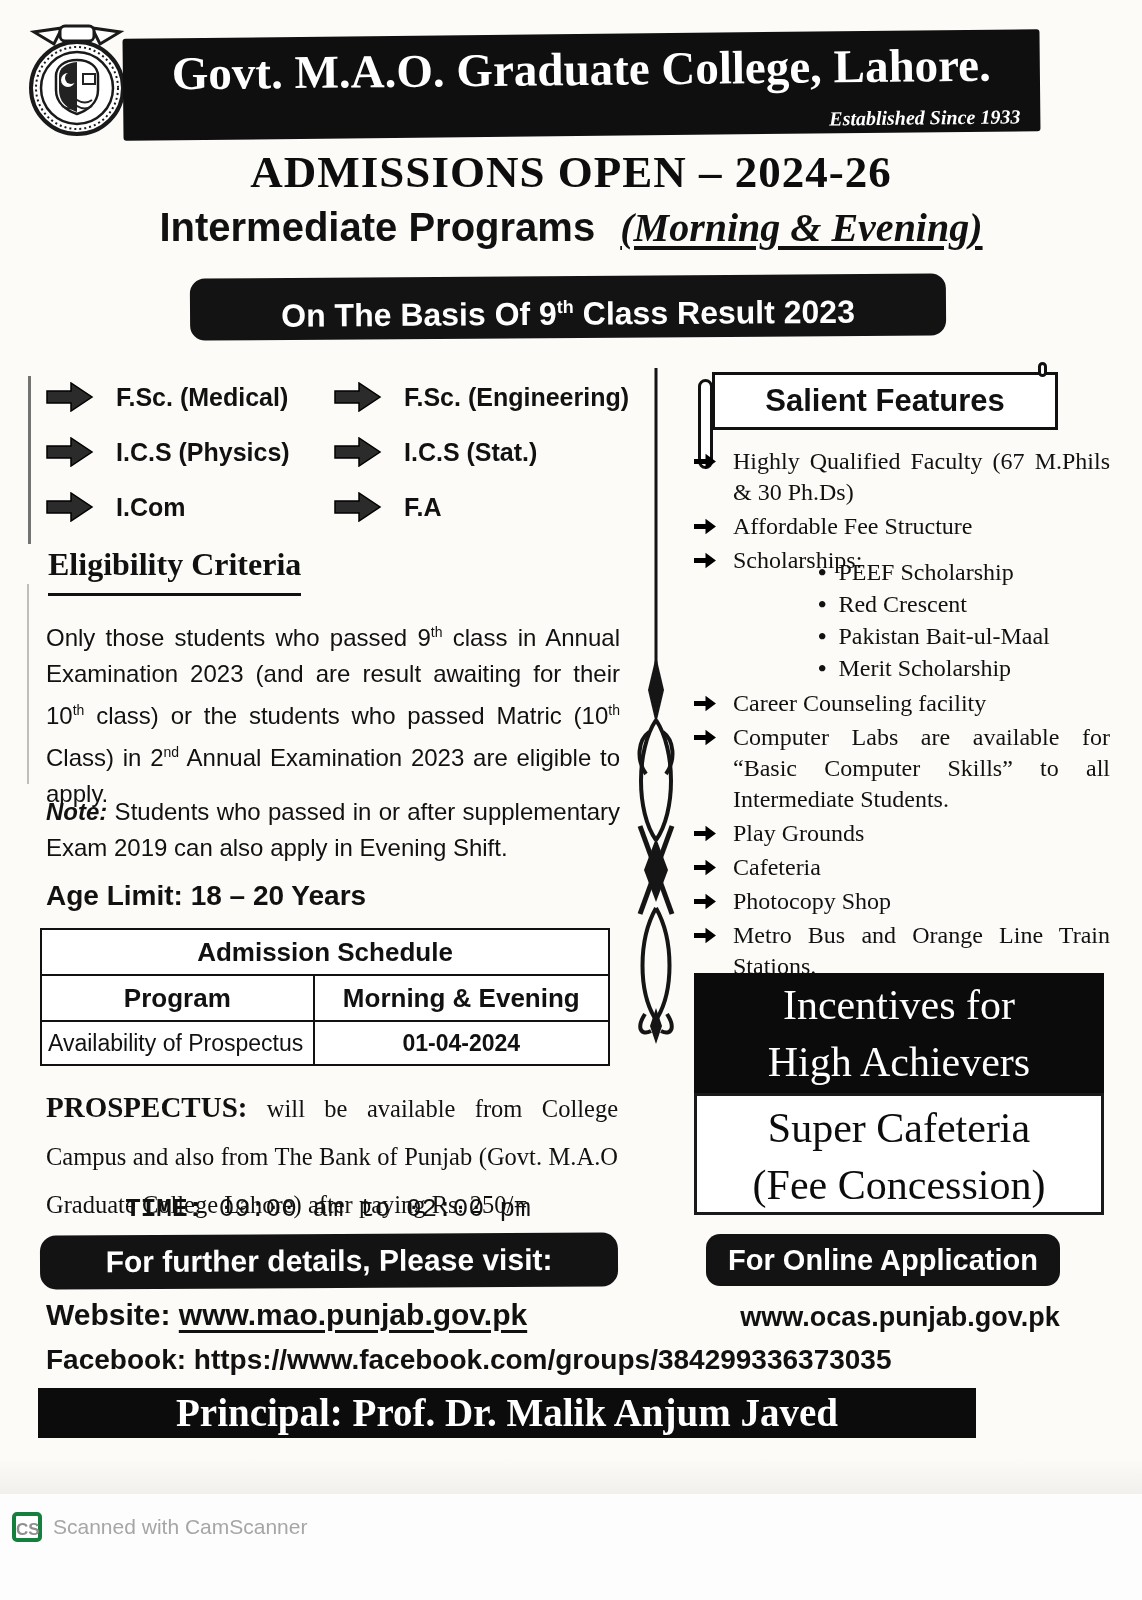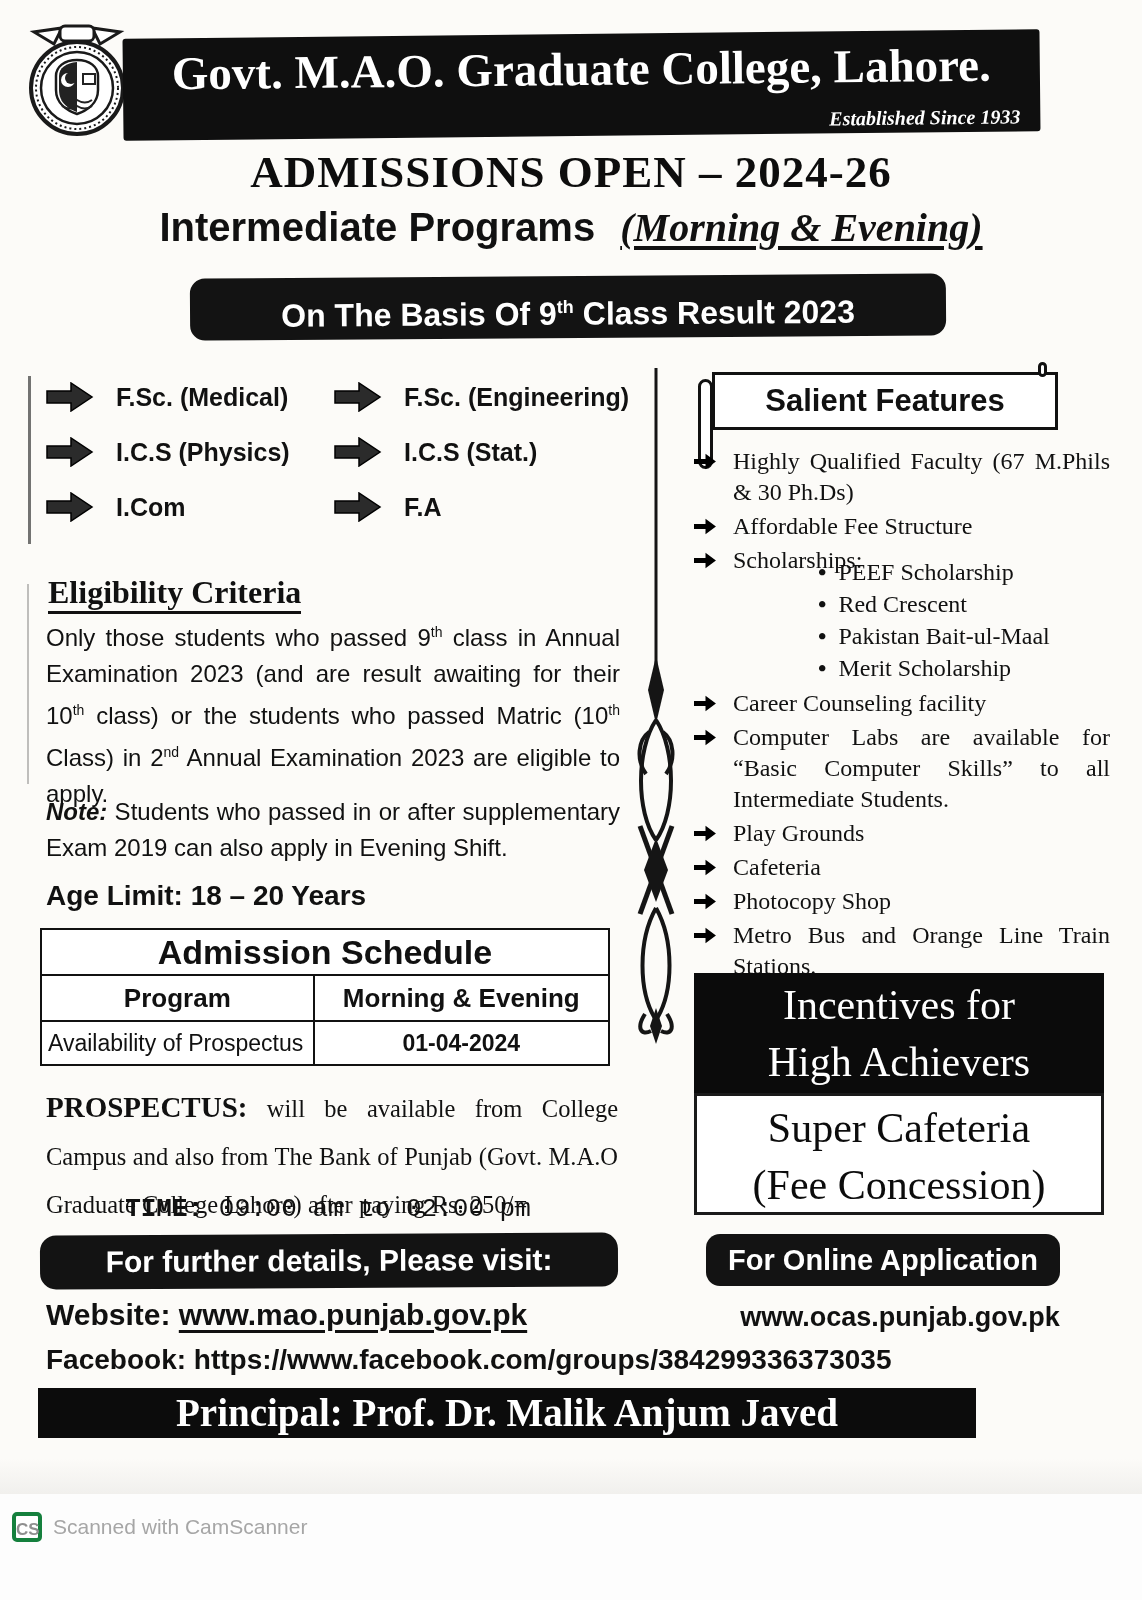--- a/index.html
+++ b/index.html
@@ -28,31 +28,31 @@
   .basis-banner sup{font-size:18px;}
 
   
   .programs-grid{position:absolute;left:46px;top:378px;width:590px;display:grid;
                  grid-template-columns:288px 300px;row-gap:17px;}
   .program-item{display:flex;align-items:center;gap:22px;height:38px;}
   .program-item .label{font-weight:bold;font-size:25px;}
 
   
   .elig-heading{position:absolute;left:48px;top:546px;font-family:"Liberation Serif",serif;
-                font-weight:bold;font-size:32px;border-bottom:3px solid #111;padding-bottom:0;margin-top:28px;}
+                font-weight:bold;font-size:32px;border-bottom:3px solid #111;padding-bottom:10px;}
   .elig-body{position:absolute;left:46px;top:590px;width:574px;font-size:24px;line-height:36px;text-align:justify;}
   .elig-body sup{font-size:14px;}
   .elig-note{position:absolute;left:46px;top:770px;width:574px;font-size:24px;line-height:36px;text-align:justify;}
   .note-label{font-weight:bold;font-style:italic;}
   .age-limit{position:absolute;left:46px;top:880px;font-size:28px;font-weight:bold;}
 
   
   .sched-table{position:absolute;left:40px;top:928px;width:570px;border-collapse:collapse;background:#fff;}
   .sched-table td,.sched-table th{border:2px solid #111;}
-  .st-title{font-size:34px;font-weight:bold;text-align:center;height:42px;}
+  .st-title{font-size:26px;font-weight:bold;text-align:center;height:42px;}
   .st-head{font-size:26px;font-weight:bold;text-align:center;height:42px;}
   .st-cell1{font-size:23px;padding-left:6px;height:40px;}
   .st-cell2{font-size:23px;font-weight:bold;text-align:center;height:40px;border-radius:8px;}
 
   
   .prospectus{position:absolute;left:46px;top:1058px;width:572px;font-family:"Liberation Serif",serif;
               font-size:24.5px;line-height:48px;text-align:justify;}
   .prospectus b{font-size:29px;}
   .time-line{position:absolute;left:40px;top:1194px;width:576px;text-align:center;
              font-family:Liberation Mono, monospace;font-size:26px;}

